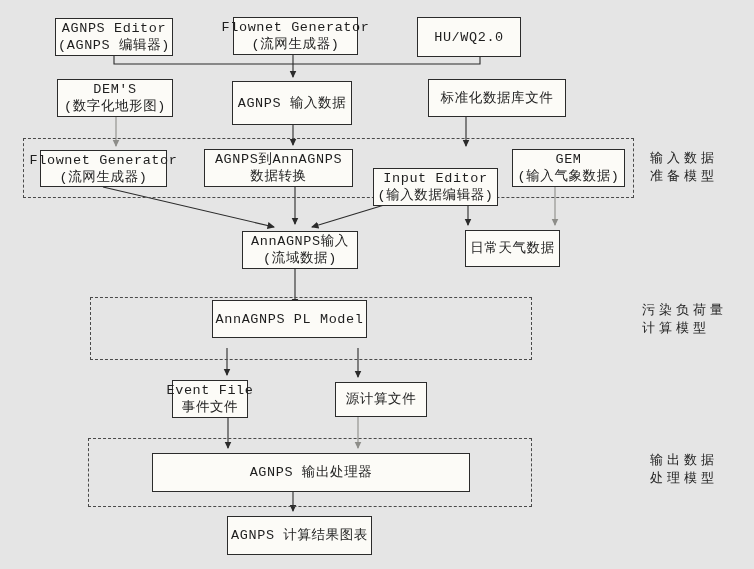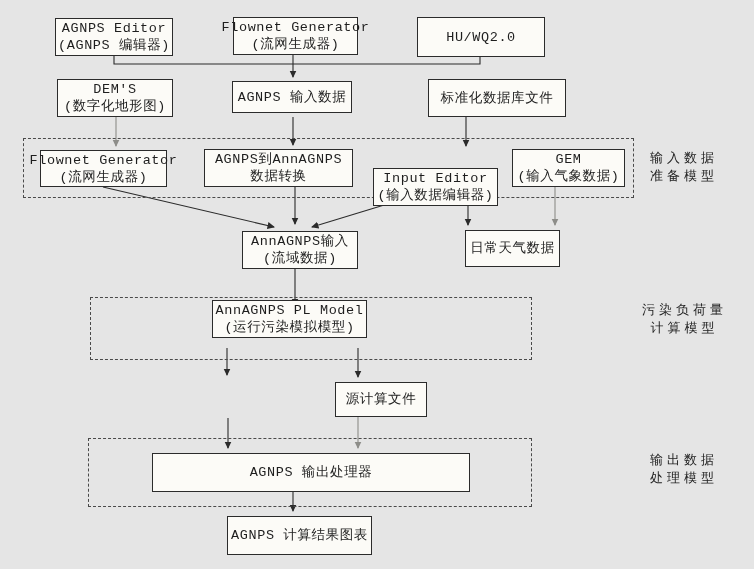--- a/index.html
+++ b/index.html
@@ -37,21 +37,21 @@
     border:1.2px dashed #4a4a4a;
     background:transparent;
     z-index:1;
   }
   .stage{
     position:absolute;
     color:#222;
     font-size:13px;
     line-height:18px;
     letter-spacing:4px;
-    text-align:center;
+    text-align:left;
     z-index:2;
   }
   .stage span{display:block;white-space:nowrap;}
   svg.wires{z-index:0;}
 </style>
 </head>
 <body>
 
 <div class="canvas">
 
@@ -91,31 +91,31 @@
   <div class="node" style="left:55px;top:18px;width:118px;height:38px">
     <span class="l">AGNPS Editor</span>
     <span class="l">(AGNPS 编辑器)</span>
   </div>
 
   <div class="node" style="left:233px;top:17px;width:125px;height:38px">
     <span class="l">Flownet Generator</span>
     <span class="l">(流网生成器)</span>
   </div>
 
-  <div class="node" style="left:417px;top:17px;width:128px;height:40px">
+  <div class="node" style="left:417px;top:17px;width:104px;height:40px">
     <span class="l">HU/WQ2.0</span>
 
   </div>
 
   <div class="node" style="left:57px;top:79px;width:116px;height:38px">
     <span class="l">DEM'S</span>
     <span class="l">(数字化地形图)</span>
   </div>
 
-  <div class="node" style="left:232px;top:81px;width:120px;height:32px">
+  <div class="node" style="left:232px;top:81px;width:120px;height:44px">
     <span class="l">AGNPS 输入数据</span>
 
   </div>
 
   <div class="node" style="left:428px;top:79px;width:138px;height:38px">
     <span class="l">标准化数据库文件</span>
 
   </div>
 
   <div class="node" style="left:40px;top:150px;width:127px;height:37px">
@@ -144,23 +144,26 @@
     <span class="l">(流域数据)</span>
   </div>
 
   <div class="node" style="left:465px;top:230px;width:95px;height:37px">
     <span class="l">日常天气数据</span>
 
   </div>
 
   <div class="node" style="left:212px;top:300px;width:155px;height:38px">
     <span class="l">AnnAGNPS PL Model</span>
-    <span class="l">(运行污染模拟模型)</span>
   </div>
 
+  <div class="node" style="left:172px;top:380px;width:76px;height:38px">
+    <span class="l">Event File</span>
+    <span class="l">事件文件</span>
+  </div>
 
   <div class="node" style="left:335px;top:382px;width:92px;height:35px">
     <span class="l">源计算文件</span>
 
   </div>
 
   <div class="node" style="left:152px;top:453px;width:318px;height:39px">
     <span class="l">AGNPS 输出处理器</span>
 
   </div>

